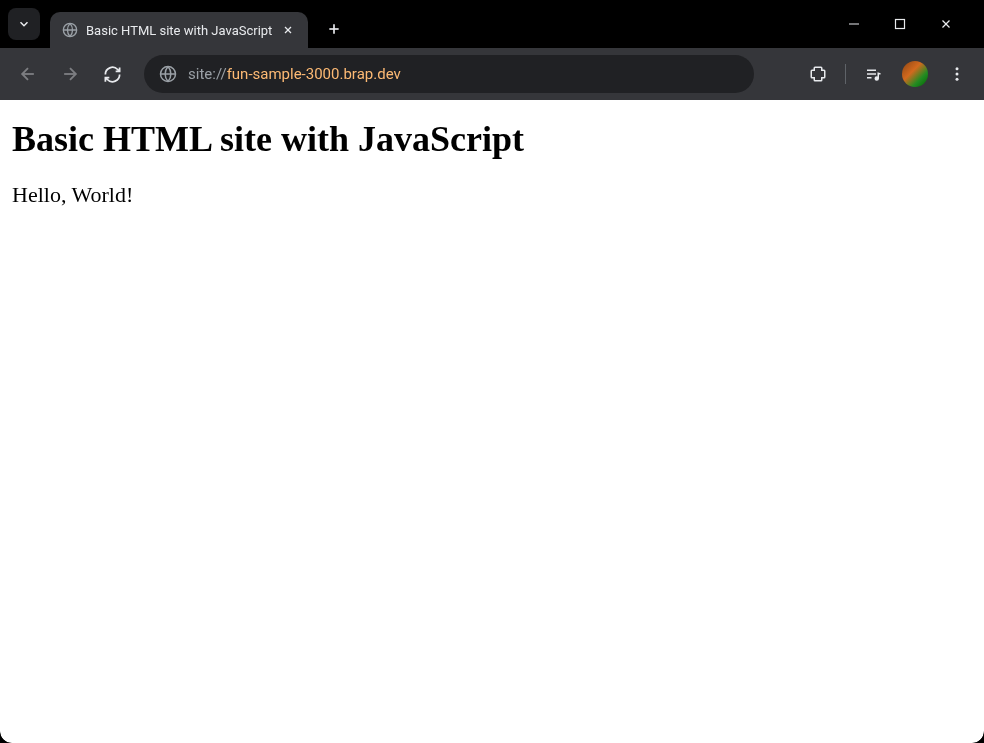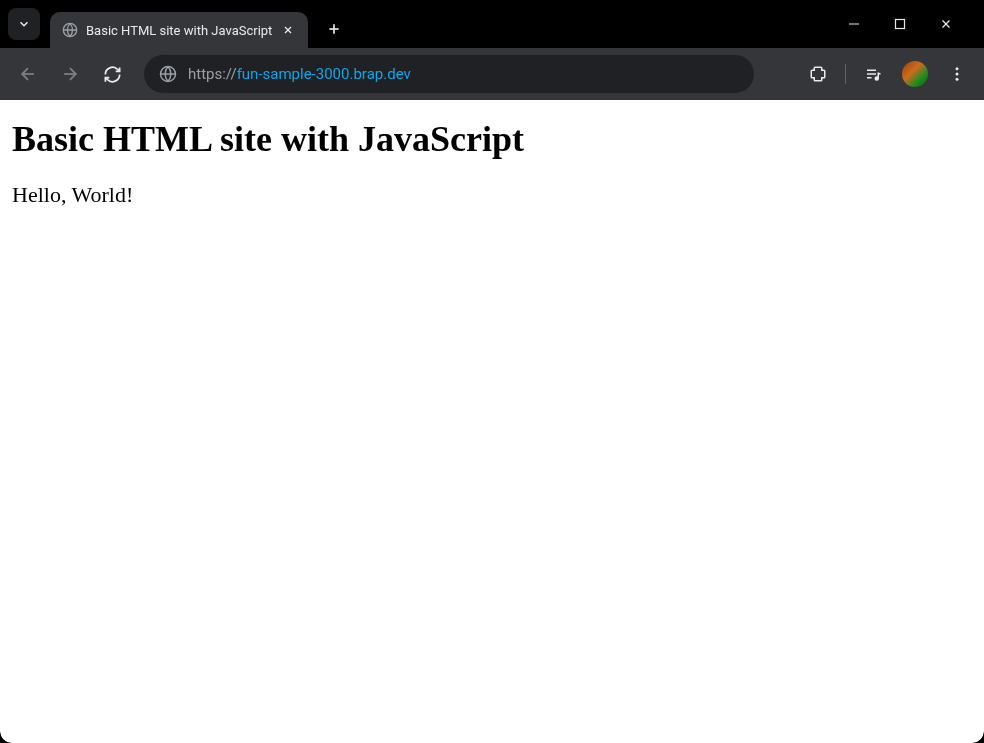--- a/index.html
+++ b/index.html
@@ -142,21 +142,21 @@
       cursor: pointer;
     }
     .url-text {
       flex: 1;
       color: #9aa0a6;
       font-size: 15px;
       white-space: nowrap;
       overflow: hidden;
     }
     .url-host {
-      color: #0ea5e9;
+      color: #fdba74;
       text-align: center;
     }
     .toolbar-right {
       display: flex;
       align-items: center;
       gap: 8px;
       margin-left: auto;
     }
     .toolbar-icon {
       width: 34px;
@@ -280,21 +280,21 @@
   </div>
 
   <div class="address-bar">
     <span class="site-info">
       <svg width="18" height="18" viewBox="0 0 24 24" fill="none" stroke="#9aa0a6" stroke-width="2">
           <circle cx="12" cy="12" r="10"></circle>
           <path d="M2 12h20M12 2a15 15 0 010 20M12 2a15 15 0 000 20"></path>
         </svg>
     </span>
     <span class="url-text">
-      <span>https://</span><span class="url-host">fun-sample-3000.brap.dev</span>
+      <span>site://</span><span class="url-host">fun-sample-3000.brap.dev</span>
     </span>
   </div>
 
   <div class="toolbar-right">
     <div class="toolbar-icon">
       <svg width="18" height="18" viewBox="0 0 24 24" fill="none" stroke="#e8eaed" stroke-width="2">
           <path d="M20 7h-3V4a1 1 0 00-1-1H8a1 1 0 00-1 1v3H4a1 1 0 00-1 1v8a1 1 0 001 1h3v3a1 1 0 001 1h8a1 1 0 001-1v-3h3a1 1 0 001-1V8a1 1 0 00-1-1z"></path>
         </svg>
     </div>
     <div class="toolbar-divider"></div>

